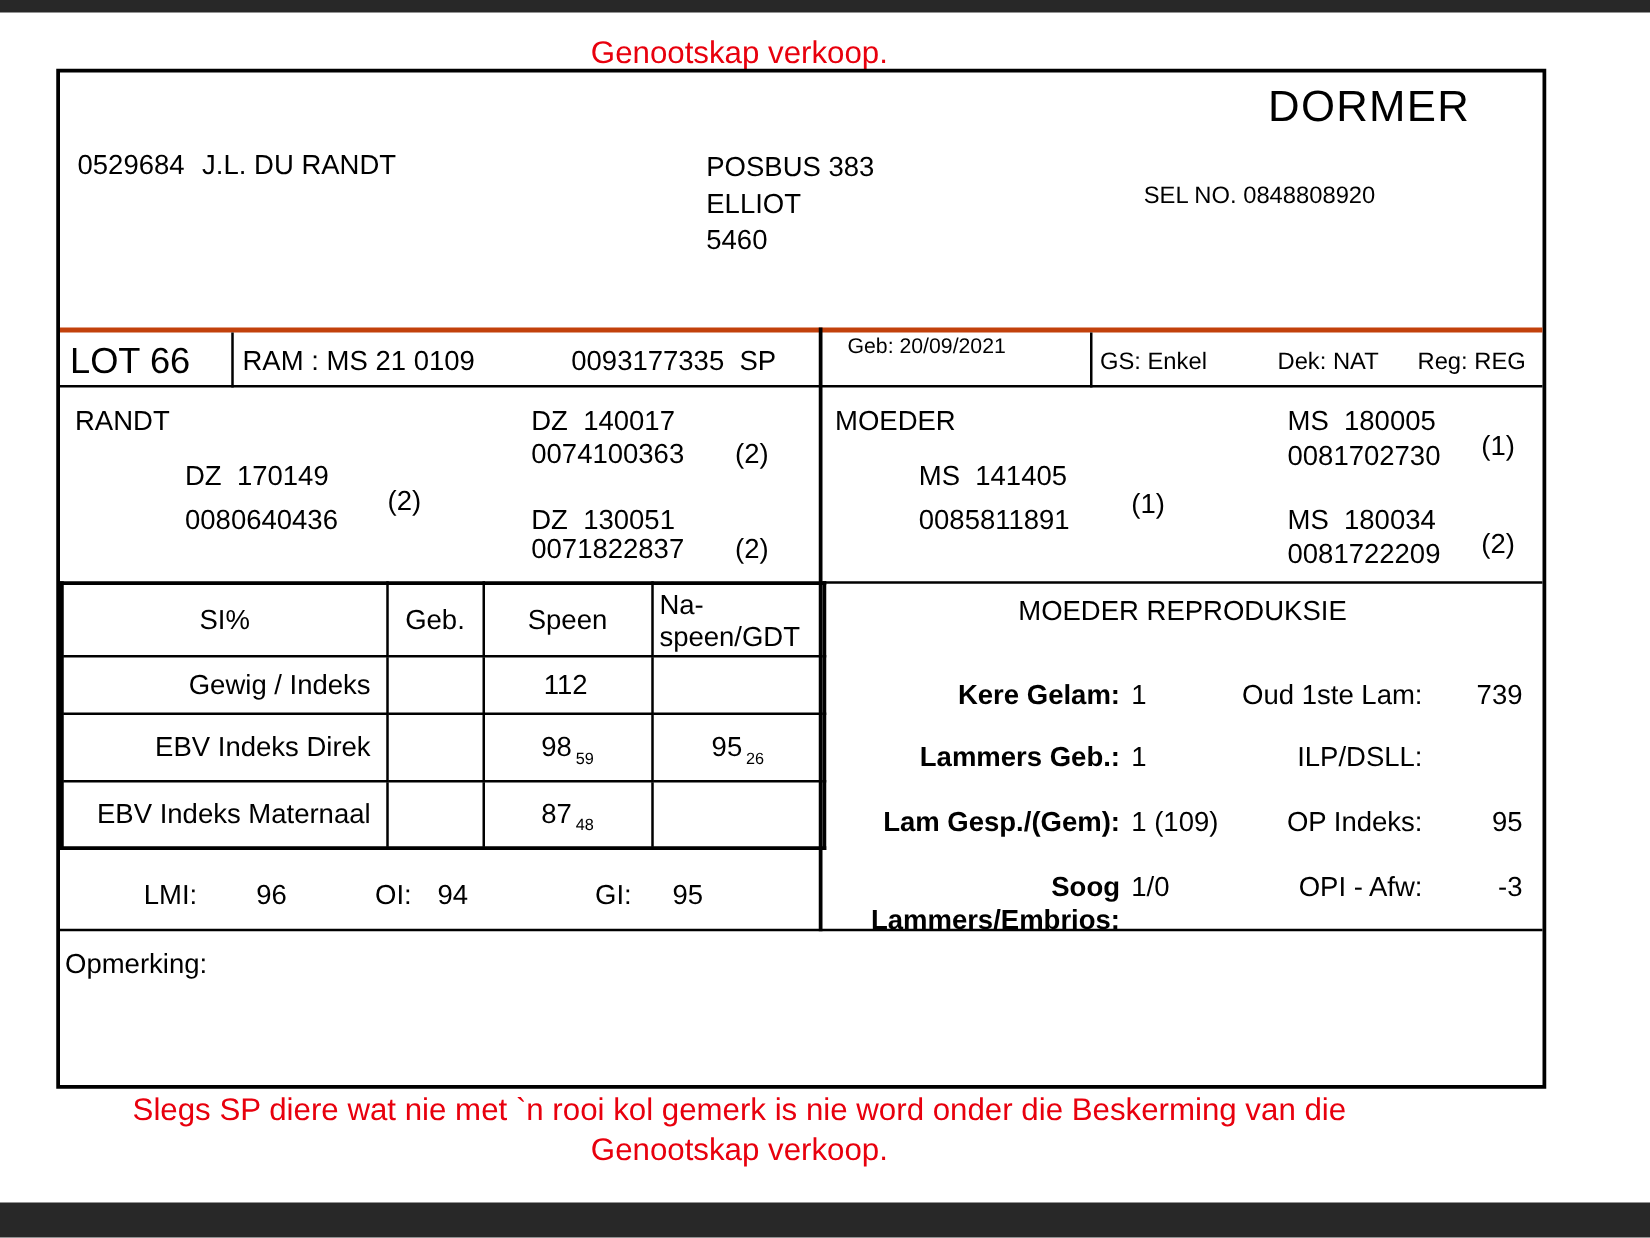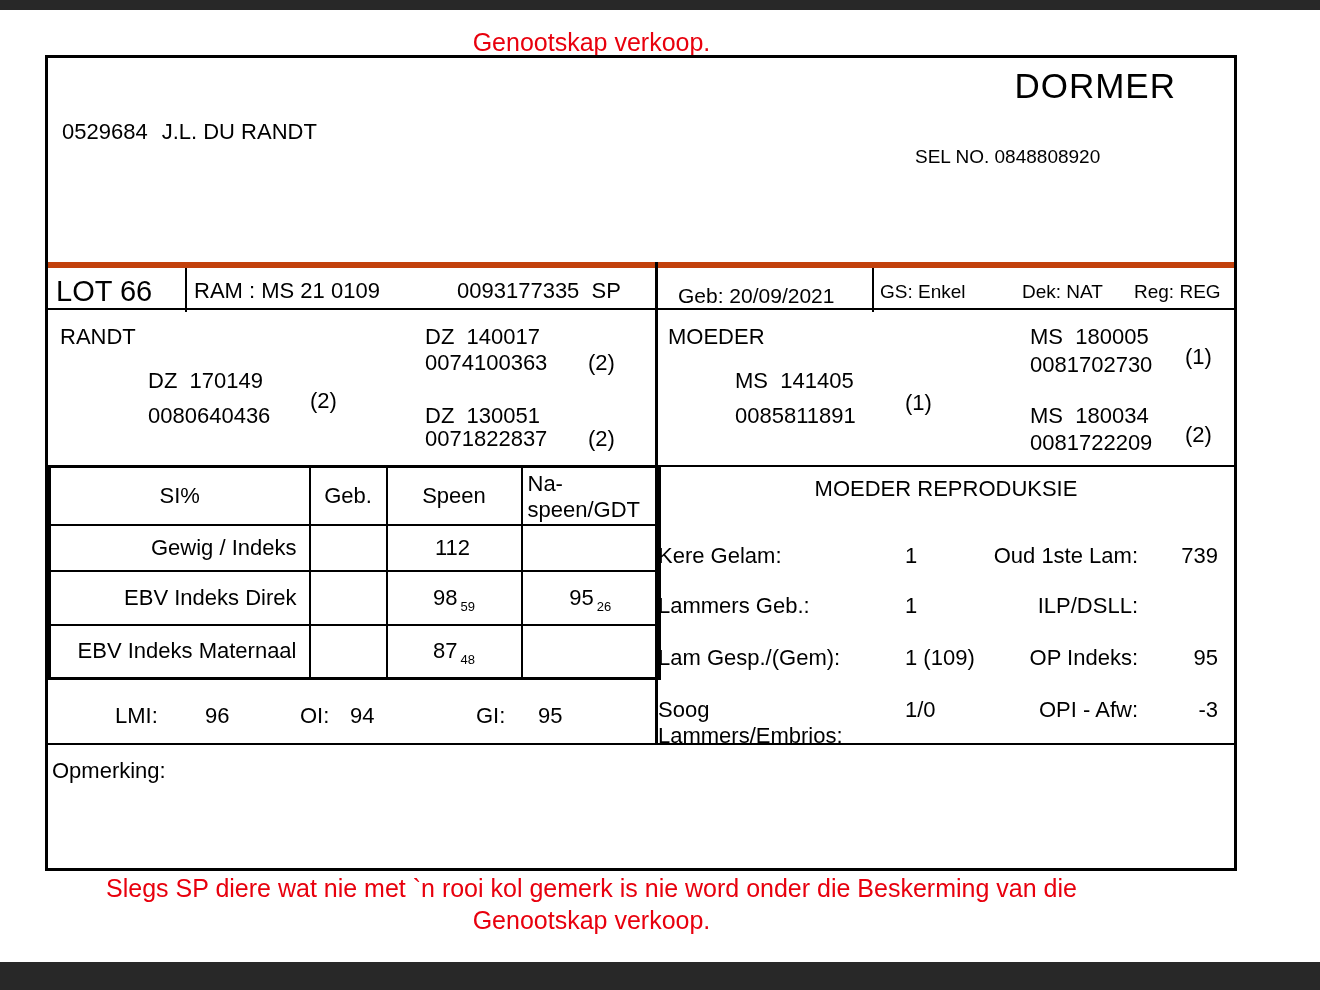--- a/index.html
+++ b/index.html
@@ -11,65 +11,70 @@
   .bar { position:absolute; left:0; width:1320px; background:#282828; }
   .bar-top { top:0; height:10px; }
   .bar-bottom { top:962px; height:28px; }
   .notice { position:absolute; left:0; width:1183px; text-align:center;
             color:#e8000d; font-size:25px; line-height:32px; }
   .card { position:absolute; left:45px; top:55px; width:1192px; height:816px;
           border:3px solid #000; }
   .breed { position:absolute; left:0; top:8px; width:1128px; text-align:right;
            font-size:35px; letter-spacing:1px; }
   .lotrow { position:absolute; left:0; top:204px; width:1186px; height:48px;
-            border-top:6px solid #c2410c; border-bottom:2px solid #000; }
+            border-top:4px solid #c2410c; border-bottom:2px solid #000; }
   .vdiv { position:absolute; top:0; width:2px; height:44px; background:#000; }
   .lotnum { font-size:29px; }
   .vline { position:absolute; background:#000; }
   .hline { position:absolute; height:2px; background:#000; }
   table.stats { position:absolute; left:0; top:407px; width:610px;
                 border-collapse:collapse; table-layout:fixed;
                 border:3px solid #000; font-size:22px; }
   table.stats td { border:2px solid #000; vertical-align:middle; }
   .col-a{width:260px} .col-b{width:77px} .col-c{width:135px} .col-d{width:138px}
   .ctr { text-align:center; }
   .rlabel { text-align:right; padding-right:12px; }
   .nasp-hdr { vertical-align:top; text-align:left; padding:2px 2px 0 5px; }
   .nasp-span { display:inline-block; max-width:112px; line-height:26px; }
   .acc { font-size:13px; position:relative; top:6px; margin-left:3px; }
   .repro { border-top:2px solid #000; }
   .repro-title { position:absolute; top:9px; left:0; width:100%;
                  text-align:center; font-size:22px; }
   .rrow { position:absolute; left:0; width:100%; display:flex; font-size:22px; }
-  .rc1 { width:238px; text-align:left; }
+  .rc1 { width:238px; text-align:right;font-weight:bold; }
   .rc2 { width:96px;  padding-left:9px; }
   .rc3 { width:146px; text-align:right; }
   .rc4 { width:80px;  text-align:right; }
 </style>
 </head>
 <body>
 
 <div class="bar bar-top"></div>
 
 <div class="notice" style="top:26px;">Genootskap verkoop.</div>
 
 <div class="card">
 
   <div class="breed">DORMER</div>
   <div class="abs t" style="left:14px; top:61px;">
     <span>0529684</span><span style="display:inline-block;width:14px;"></span><span>J.L. DU RANDT</span>
   </div>
+  <div class="abs t" style="left:517px; top:61px; line-height:29px;">
+    <div>POSBUS 383</div>
+    <div>ELLIOT</div>
+    <div>5460</div>
+  </div>
   <div class="abs" style="left:867px; top:88px; font-size:19px;">SEL NO. 0848808920</div>
 
   <div class="lotrow">
     <div class="abs lotnum" style="left:8px; top:7px;">LOT 66</div>
     <div class="vdiv" style="left:137px;"></div>
     <div class="abs t pre" style="left:146px; top:10px;">RAM : MS 21 0109</div>
     <div class="abs t pre" style="left:409px; top:10px;">0093177335  SP</div>
-    <div class="abs" style="left:630px; top:16px; font-size:21px;">Geb: 20/09/2021</div>
+    <div class="abs" style="left:630px; top:1px; font-size:17px;">Geb: 20/09/2021</div>
     <div class="vdiv" style="left:824px;"></div>
     <div class="abs" style="left:832px; top:13px; font-size:19px;">GS: Enkel</div>
     <div class="abs" style="left:974px; top:13px; font-size:19px;">Dek: NAT</div>
     <div class="abs" style="left:1086px; top:13px; font-size:19px;">Reg: REG</div>
   </div>
 
   <div class="vline" style="left:607px; top:204px; width:3px; height:483px;"></div>
 
   <div class="abs t" style="left:12px;  top:266px;">RANDT</div>
   <div class="abs t pre" style="left:100px; top:310px;">DZ  170149</div>

